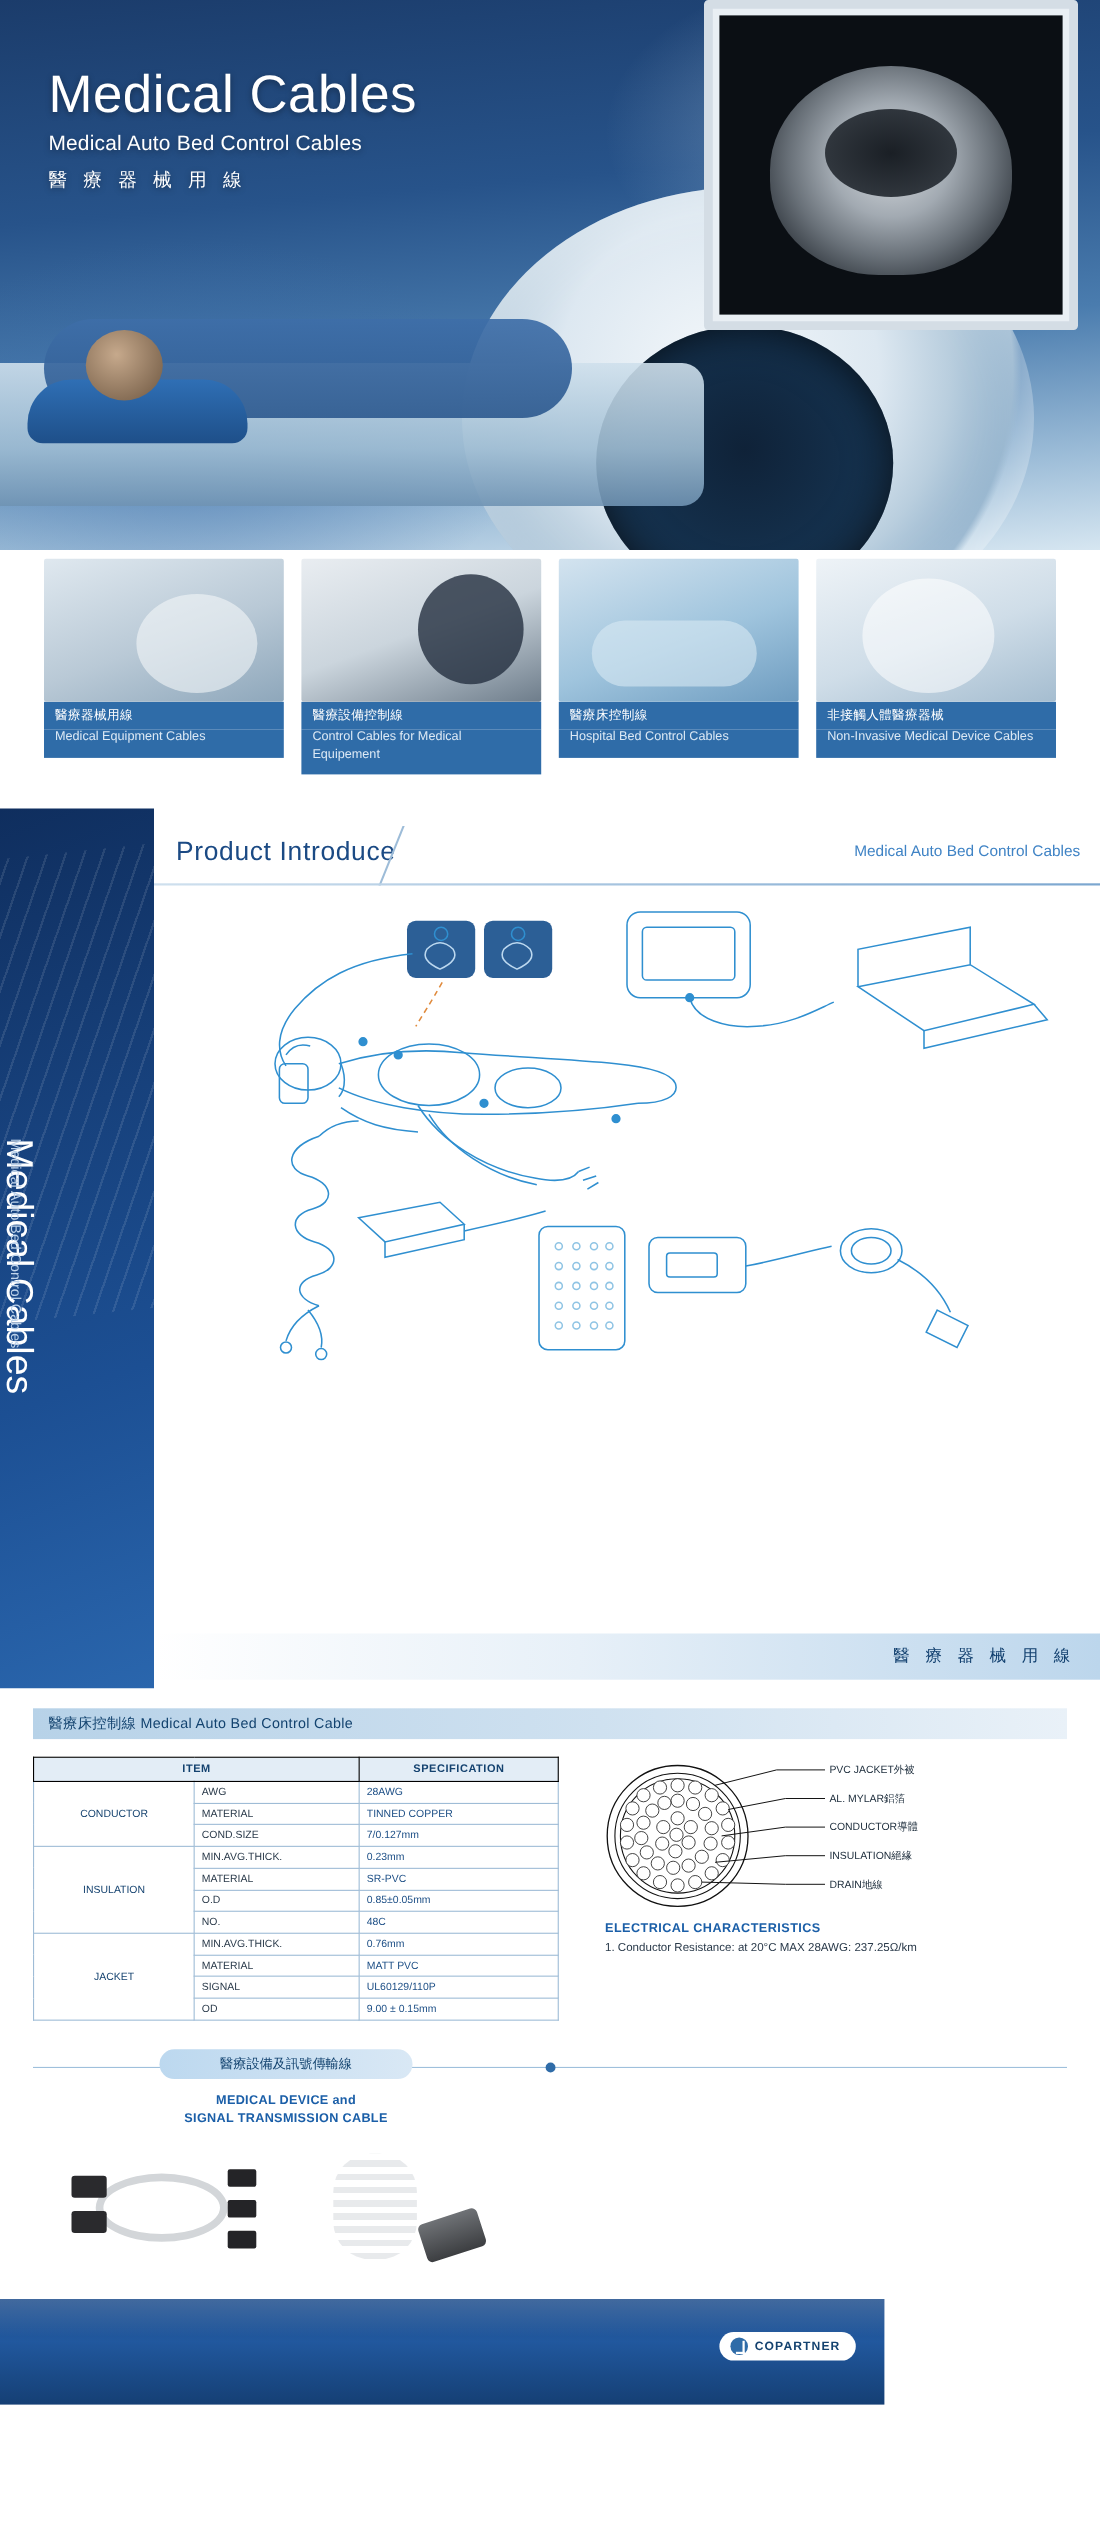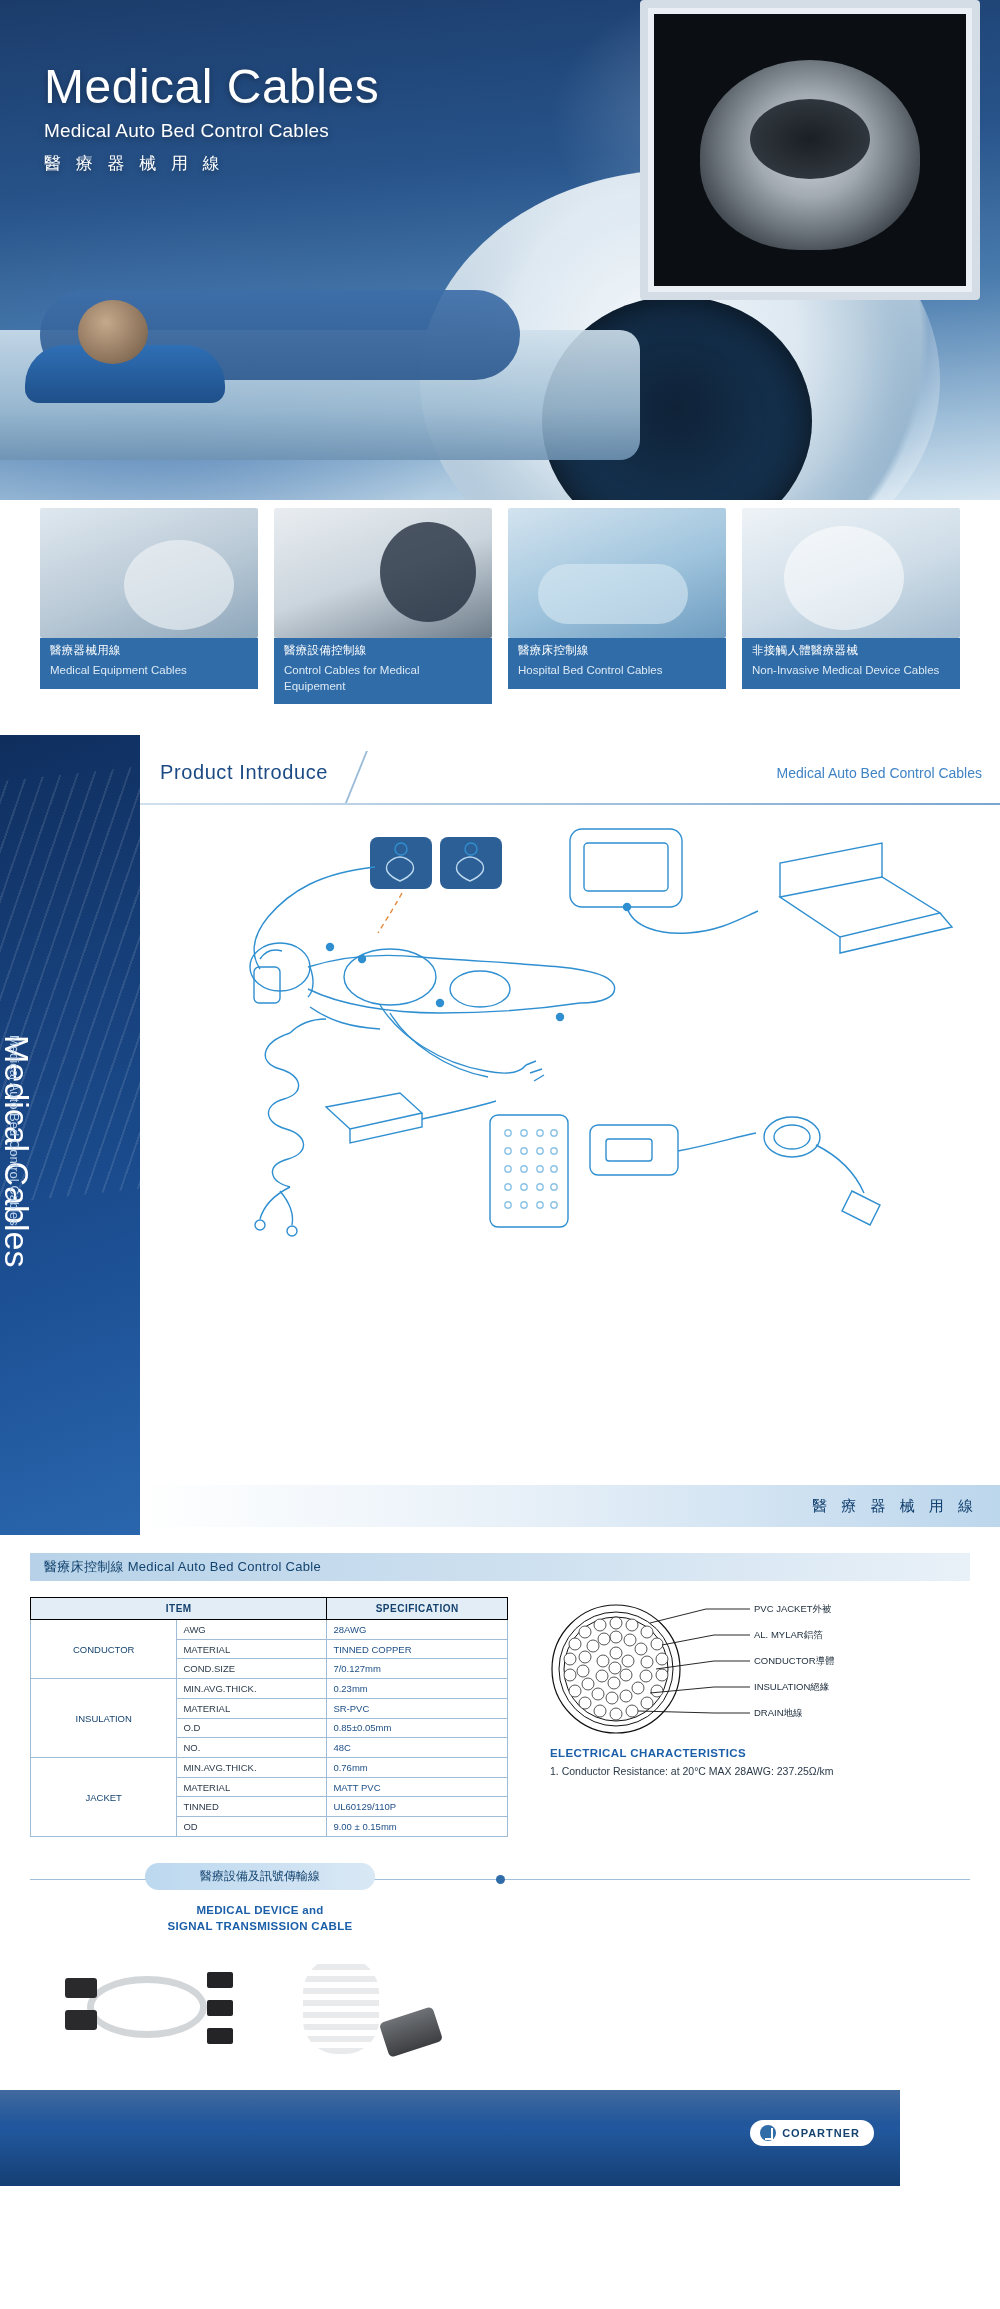--- a/index.html
+++ b/index.html
@@ -229,21 +229,21 @@
     white-space: nowrap;
   }
   .intro-head {
     position: absolute;
     left: 140px; top: 18px;
     width: 860px; height: 52px;
   }
   .intro-head .pi {
     position: absolute;
     left: 20px; top: 8px;
-    font-size: 20px;
+    font-size: 24px;
     color: #1b4a84;
     letter-spacing: .6px;
   }
   .intro-head .slash {
     position: absolute;
     left: 215px; top: -2px;
     width: 2px; height: 54px;
     background: #9dbcd8;
     transform: skewX(-22deg);
   }
@@ -425,21 +425,21 @@
   .coiltail { left: 82px; top: 72px; width: 52px; height: 22px; background: linear-gradient(180deg,#bfe3f5,#8cc8e6); border-radius: 11px; }
   .graybundle { left: 30px; top: 28px; width: 120px; height: 62px; border: 7px solid #d3d6d9; border-radius: 50%; }
   .blkconn2 { left: 8px; top: 30px; width: 32px; height: 20px; background: #2a2a2d; border-radius: 3px; }
   .blkconn3 { left: 8px; top: 62px; width: 32px; height: 20px; background: #2a2a2d; border-radius: 3px; }
   .whitecoil { left: 40px; top: 10px; width: 76px; height: 96px; background: repeating-linear-gradient(0deg,#e8eaec 0 6px, rgba(255,255,255,0) 6px 12px); border-radius: 34px; }
   .dsub { left: 120px; top: 66px; width: 56px; height: 36px; background: linear-gradient(180deg,#6f7276,#3c3e41); border-radius: 5px; transform: rotate(-18deg); }
 
   
   .pfoot {
     position: relative;
-    width: 900px;
+    width: 804px;
     height: 96px;
     margin-top: 22px;
     background: linear-gradient(180deg,#1d4d8c 0%,#21589e 40%,#153f74 100%);
   }
   .pfoot::before {
     content: "";
     position: absolute;
     left: 0; top: 0; right: 0; height: 34px;
     background: linear-gradient(180deg,rgba(255,255,255,.16),rgba(255,255,255,0));
   }
@@ -684,21 +684,21 @@
           <tr>
             <td class="grp" rowspan="4">JACKET</td>
             <td class="k">MIN.AVG.THICK.</td>
             <td class="v">0.76mm</td>
           </tr>
           <tr>
             <td class="k">MATERIAL</td>
             <td class="v">MATT PVC</td>
           </tr>
           <tr>
-            <td class="k">TINNED</td>
+            <td class="k">SIGNAL</td>
             <td class="v">UL60129/110P</td>
           </tr>
           <tr>
             <td class="k">OD</td>
             <td class="v">9.00 ± 0.15mm</td>
           </tr>
         </tbody>
       </table>
 
       <div class="cable-area">

